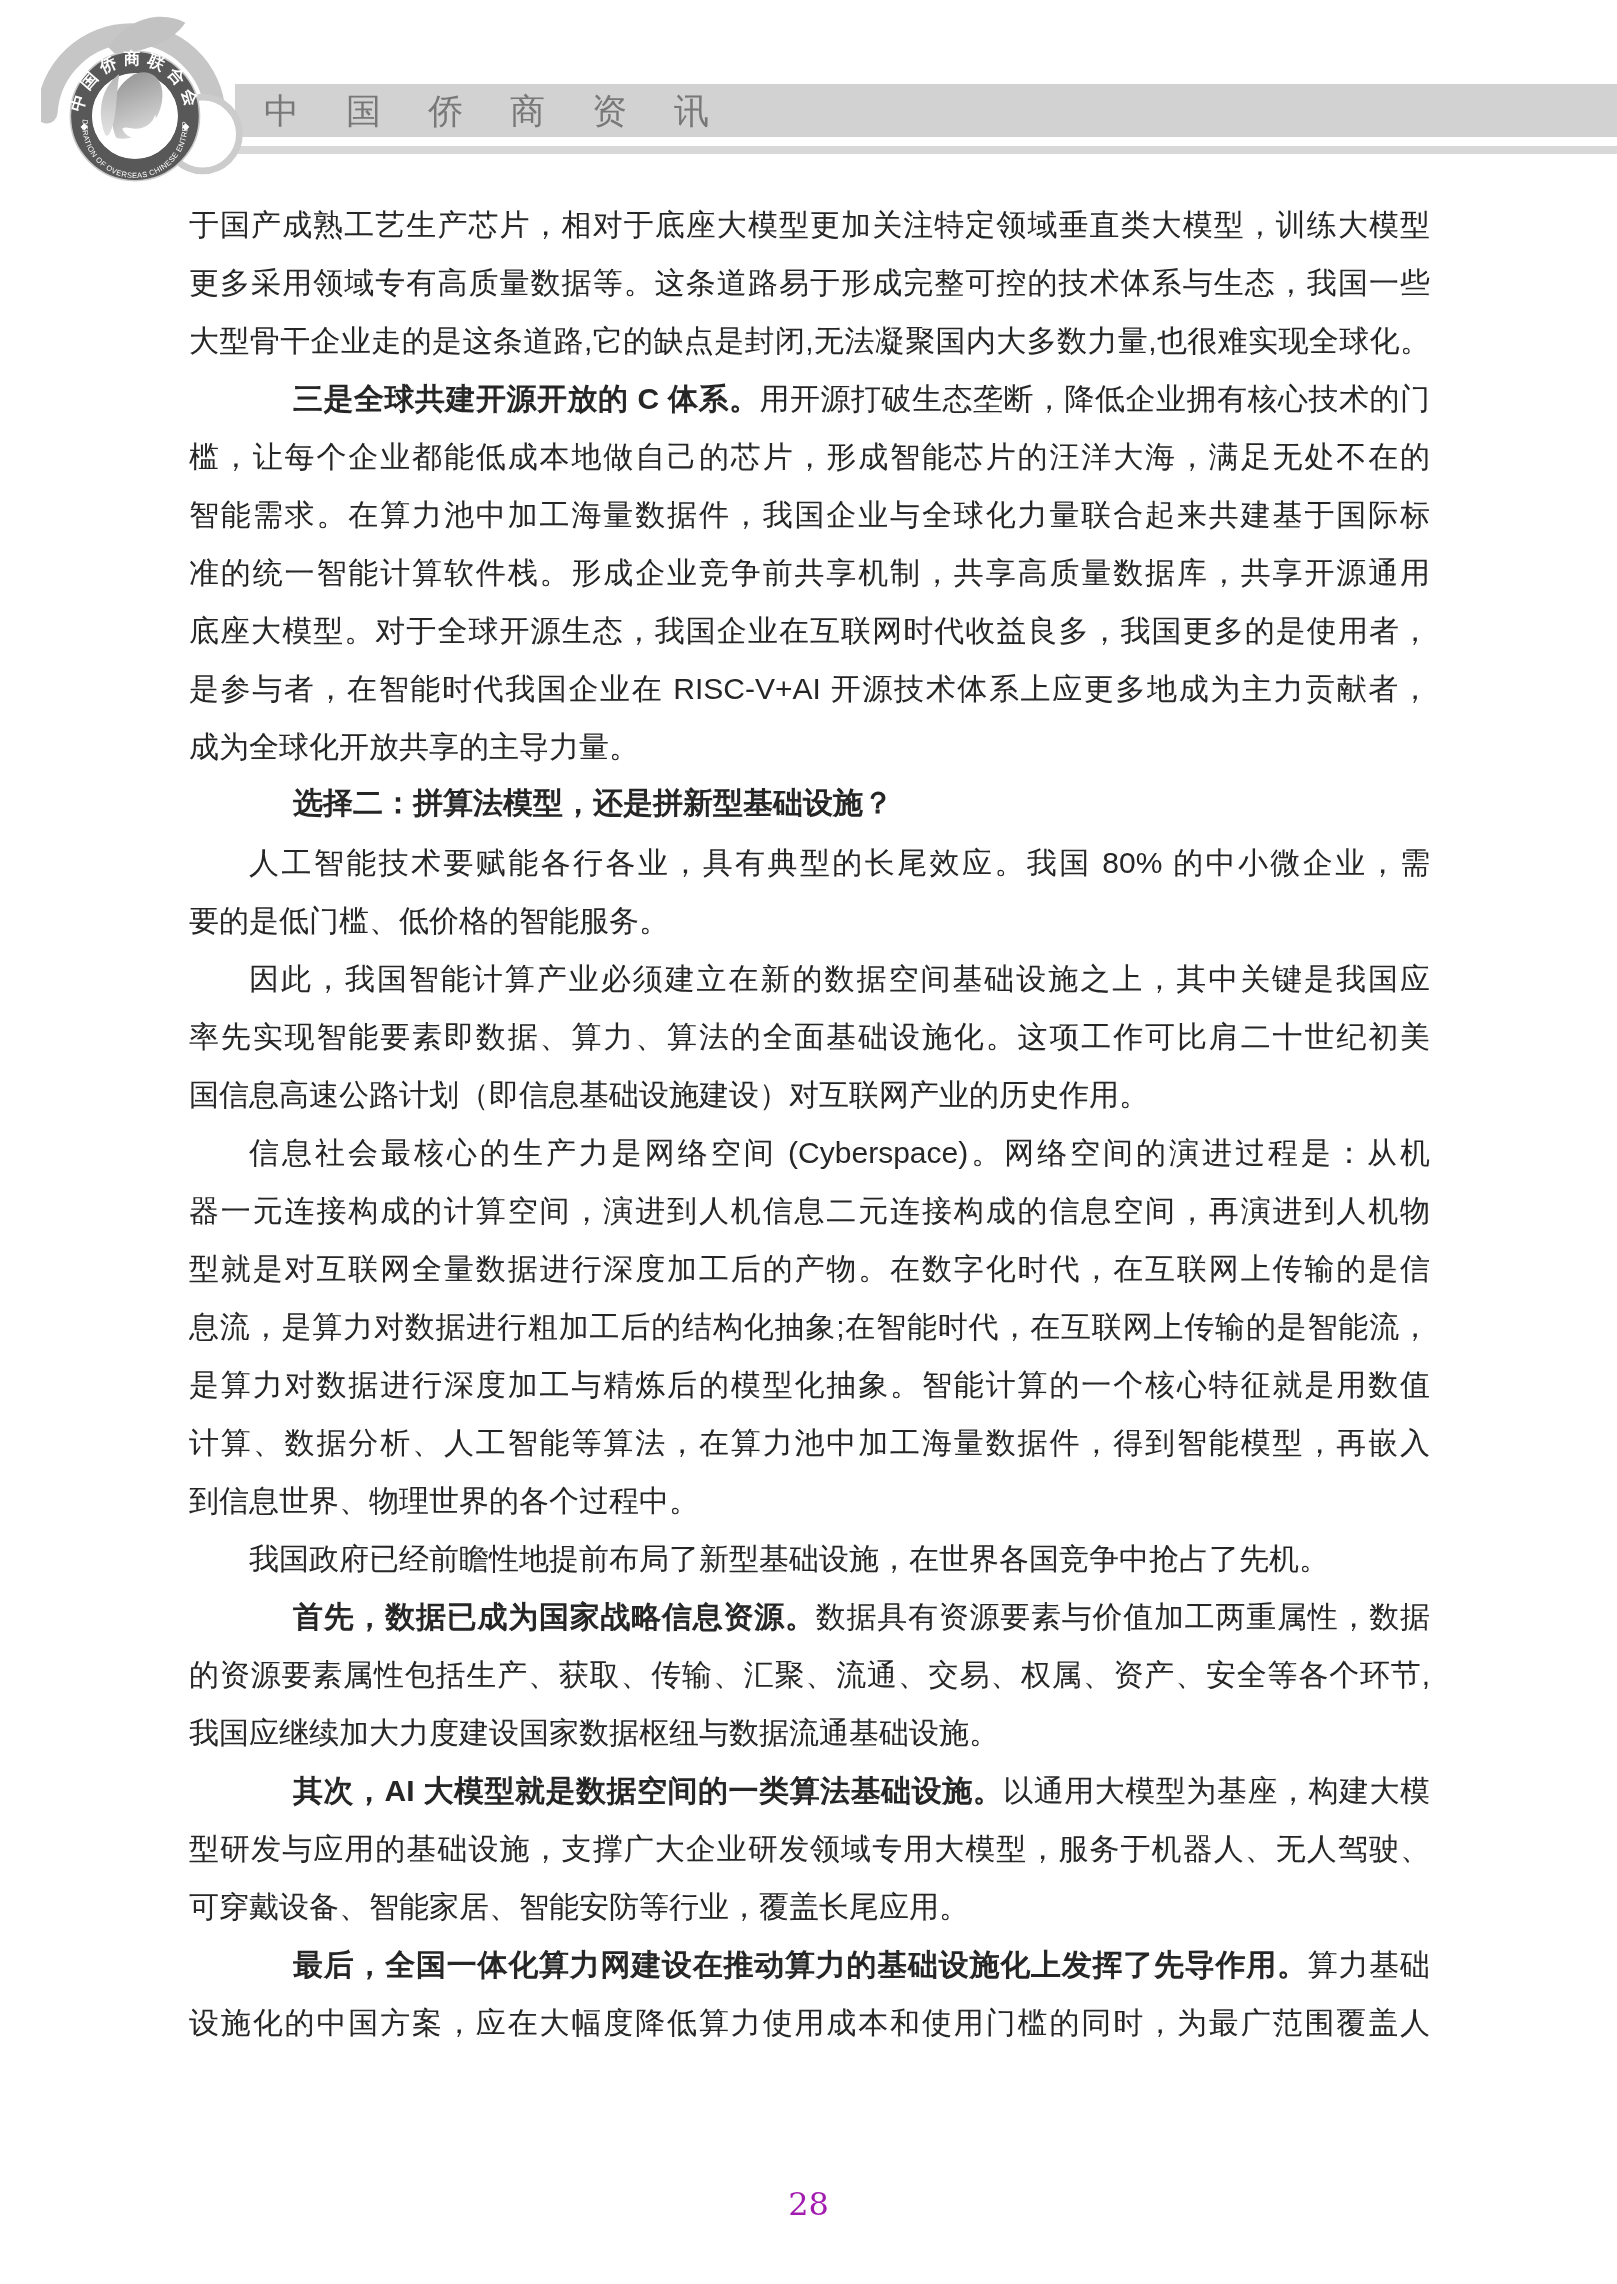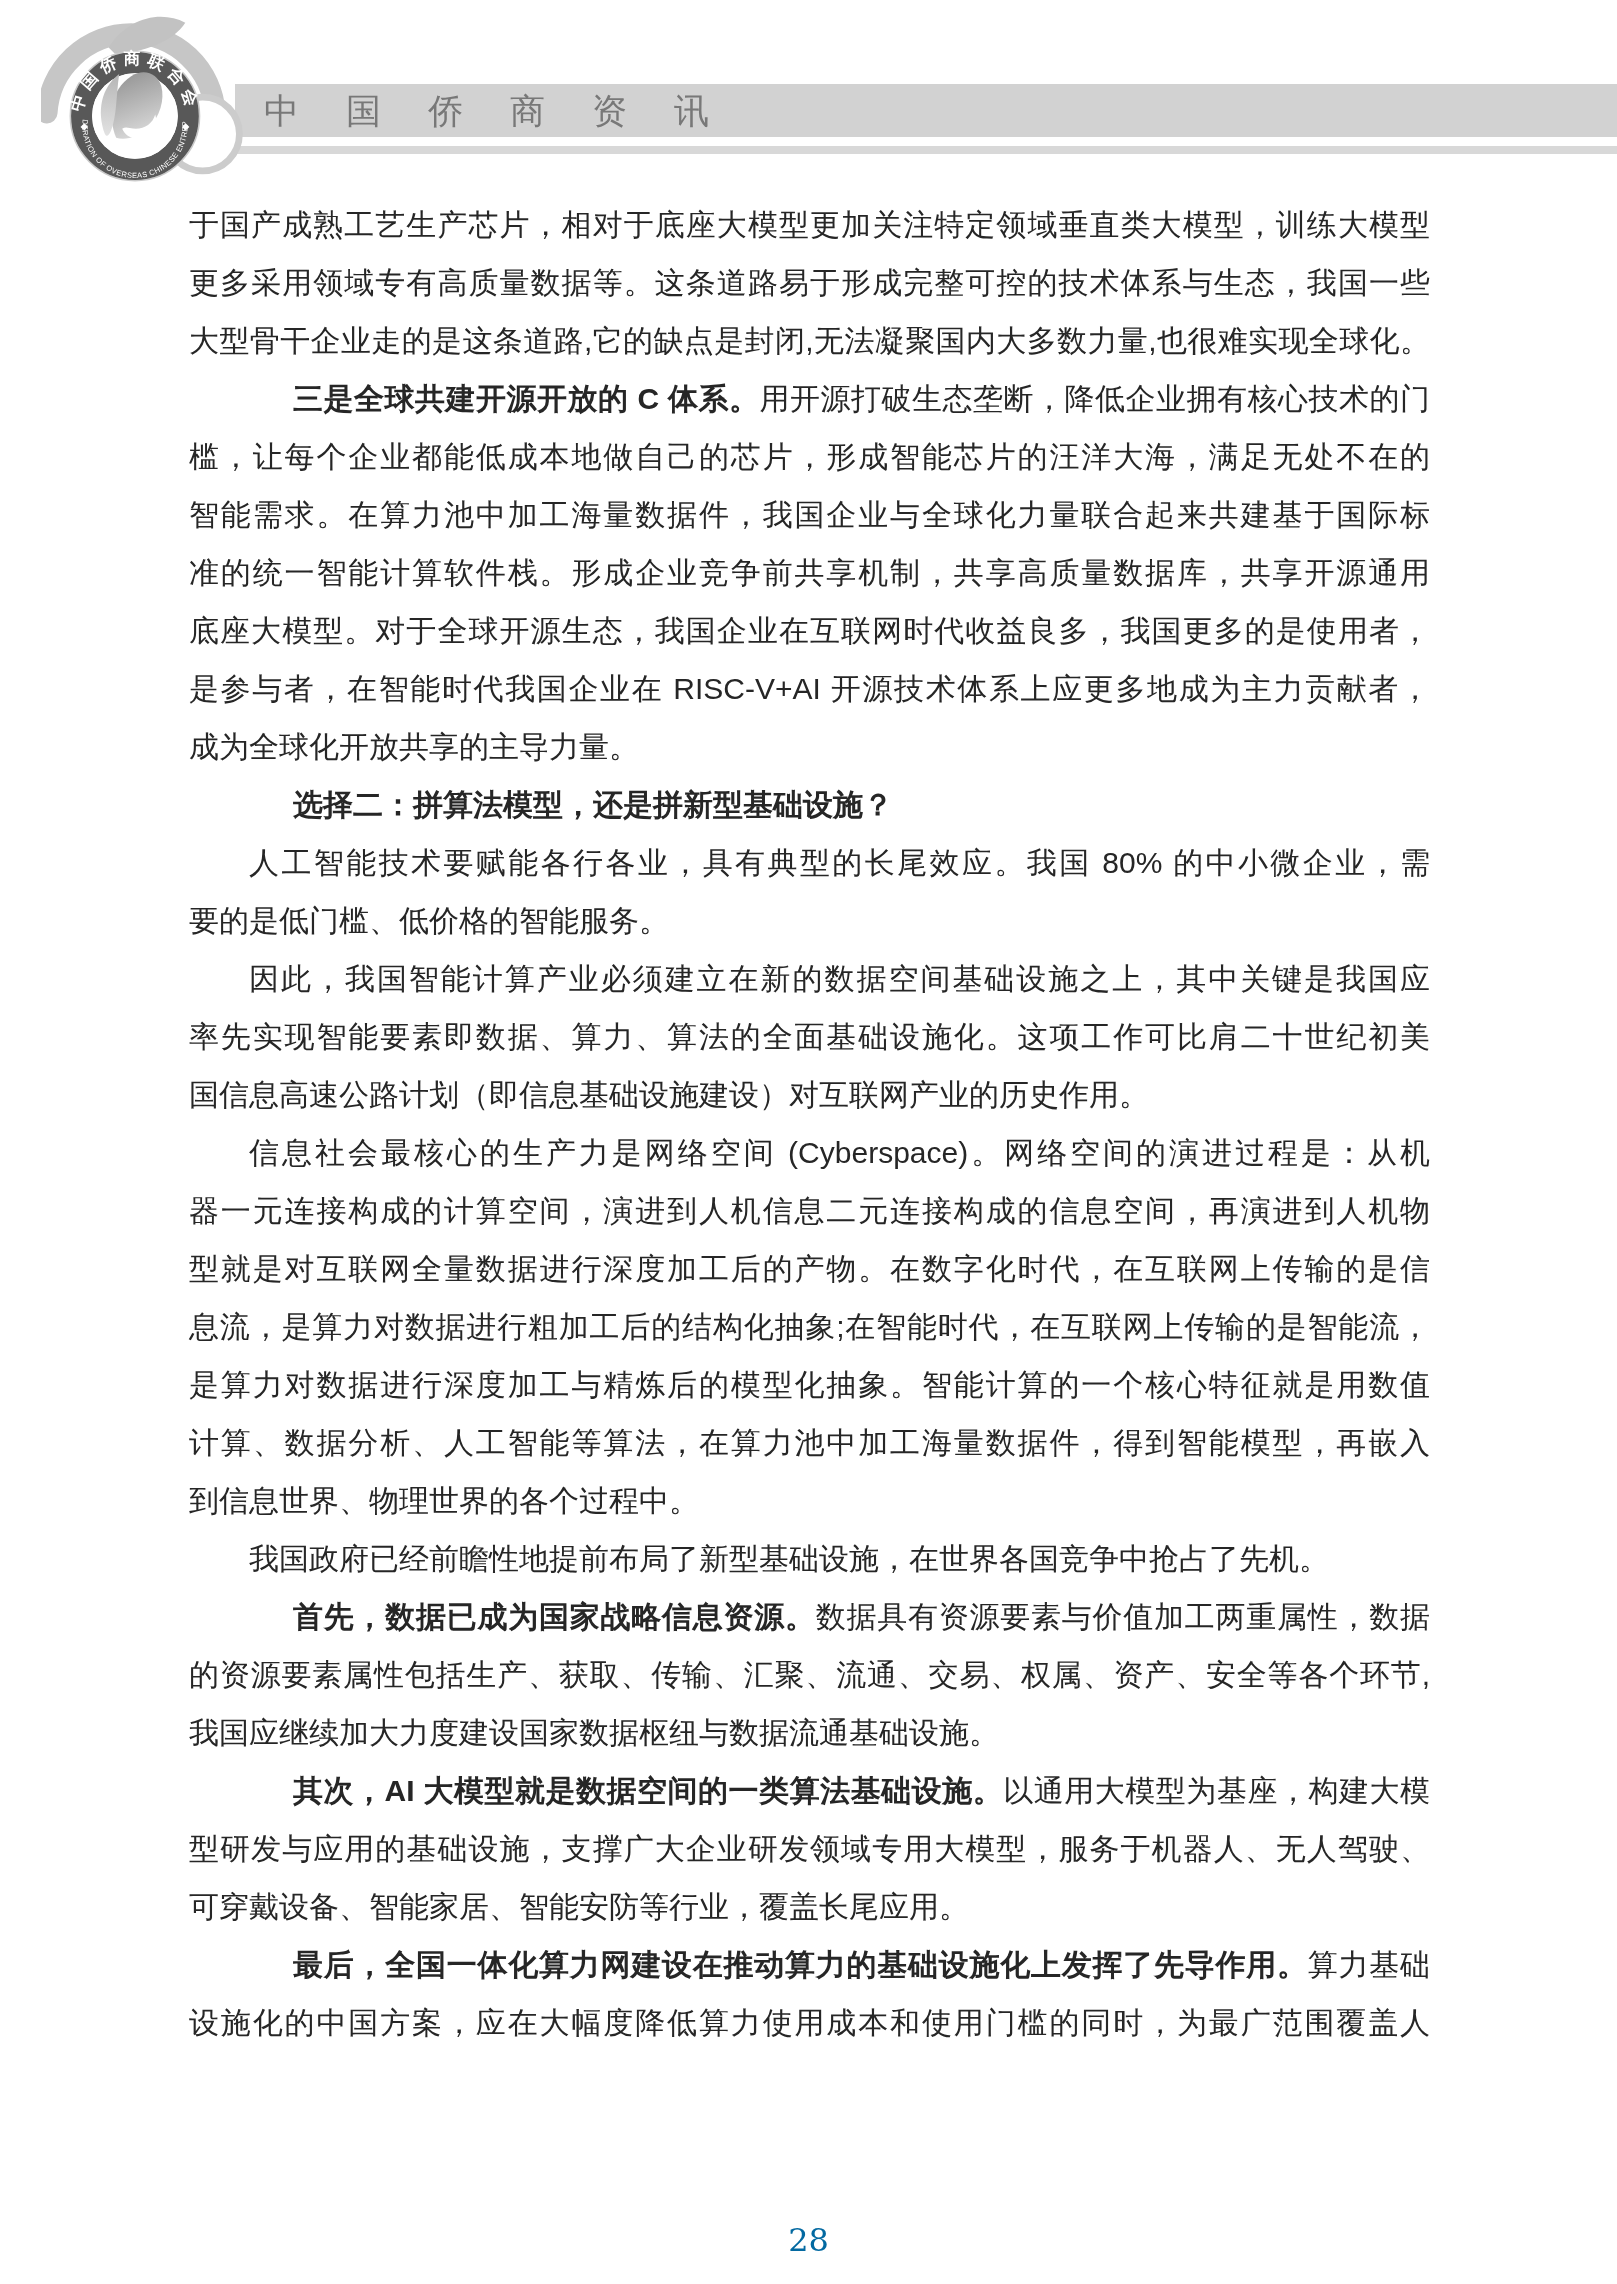--- a/index.html
+++ b/index.html
@@ -35,28 +35,28 @@
   .line{
     font-size:30px;line-height:58px;height:58px;
     font-weight:400;
   }
   .line.full{
     text-align:justify;
     text-align-last:justify;
     text-justify:inter-character;
   }
   .line.indent{text-indent:2em;}
-  .line.heading{font-weight:700;}
+  .line.heading{font-weight:700;font-family:Liberation Mono, monospace;}
   .b{font-weight:700;margin-left:44px;}
   
   .footer-page{
     position:absolute;left:0;top:2185px;width:100%;
     text-align:center;
     font-family:"DejaVu Serif","Liberation Serif",serif;
-    font-size:32px;color:#0369a1;margin-top:36px;
+    font-size:32px;color:#a21caf;
   }
 </style>
 </head>
 <body>
 
 <div class="page">
 
   <div class="masthead-bar" style="background: rgb(210, 210, 210);"></div>
   <div class="masthead-subbar" style="background: rgb(216, 216, 216);"></div>
 

